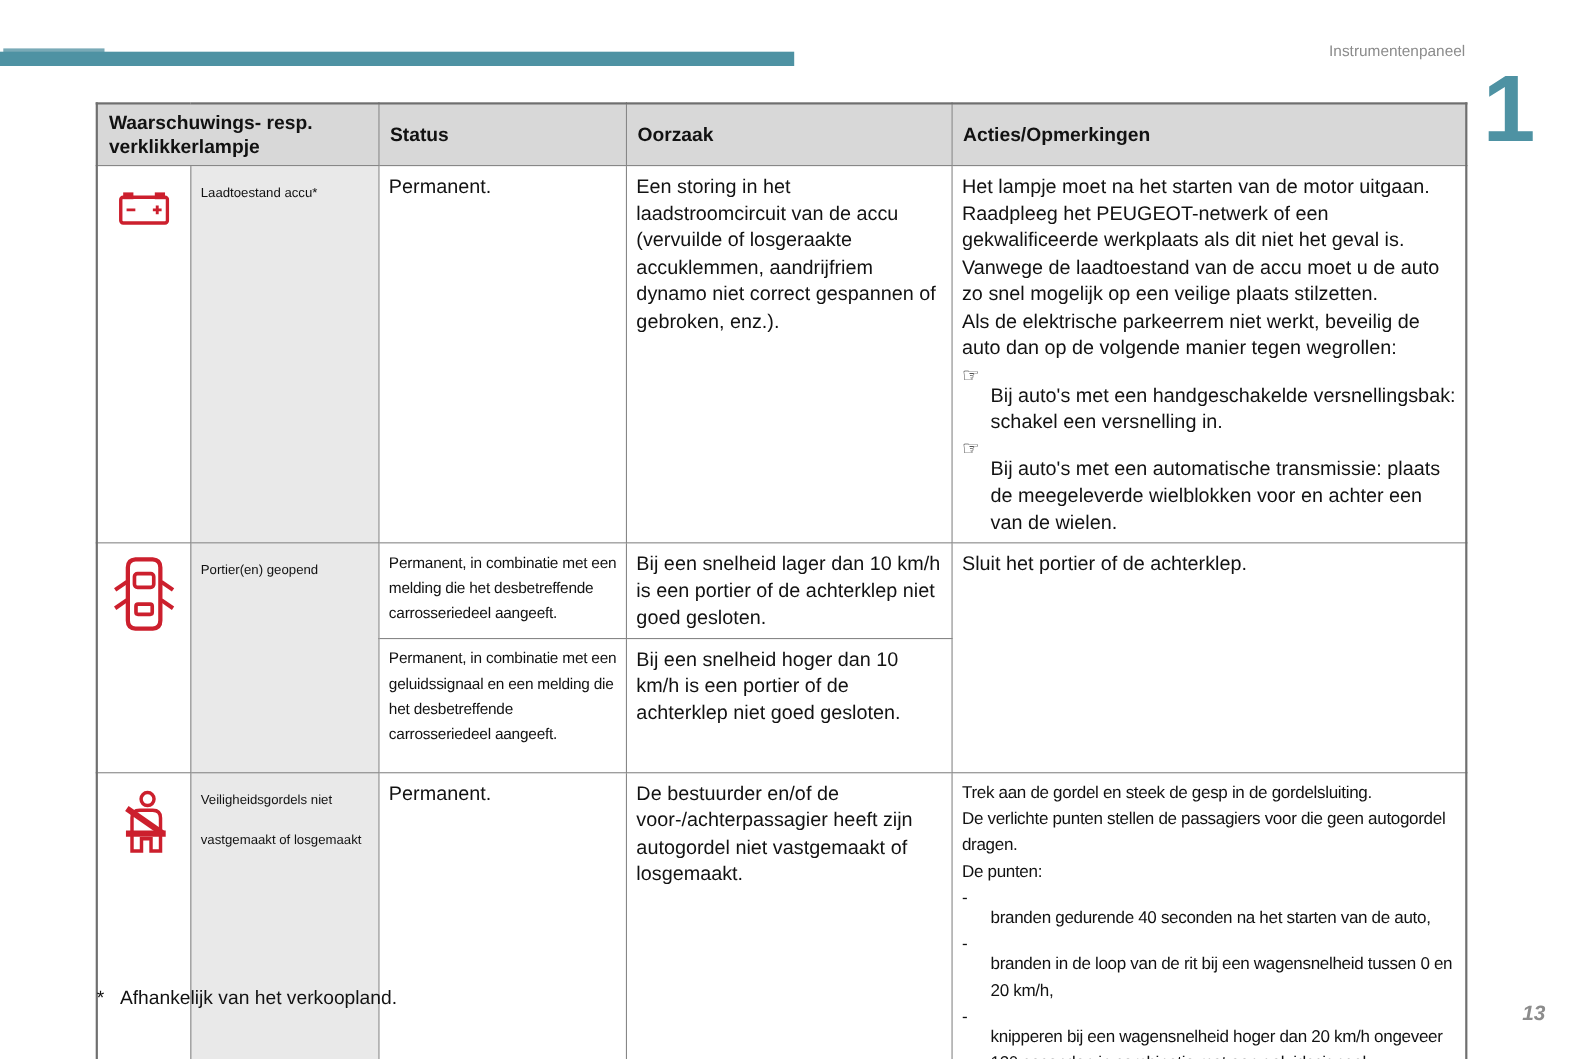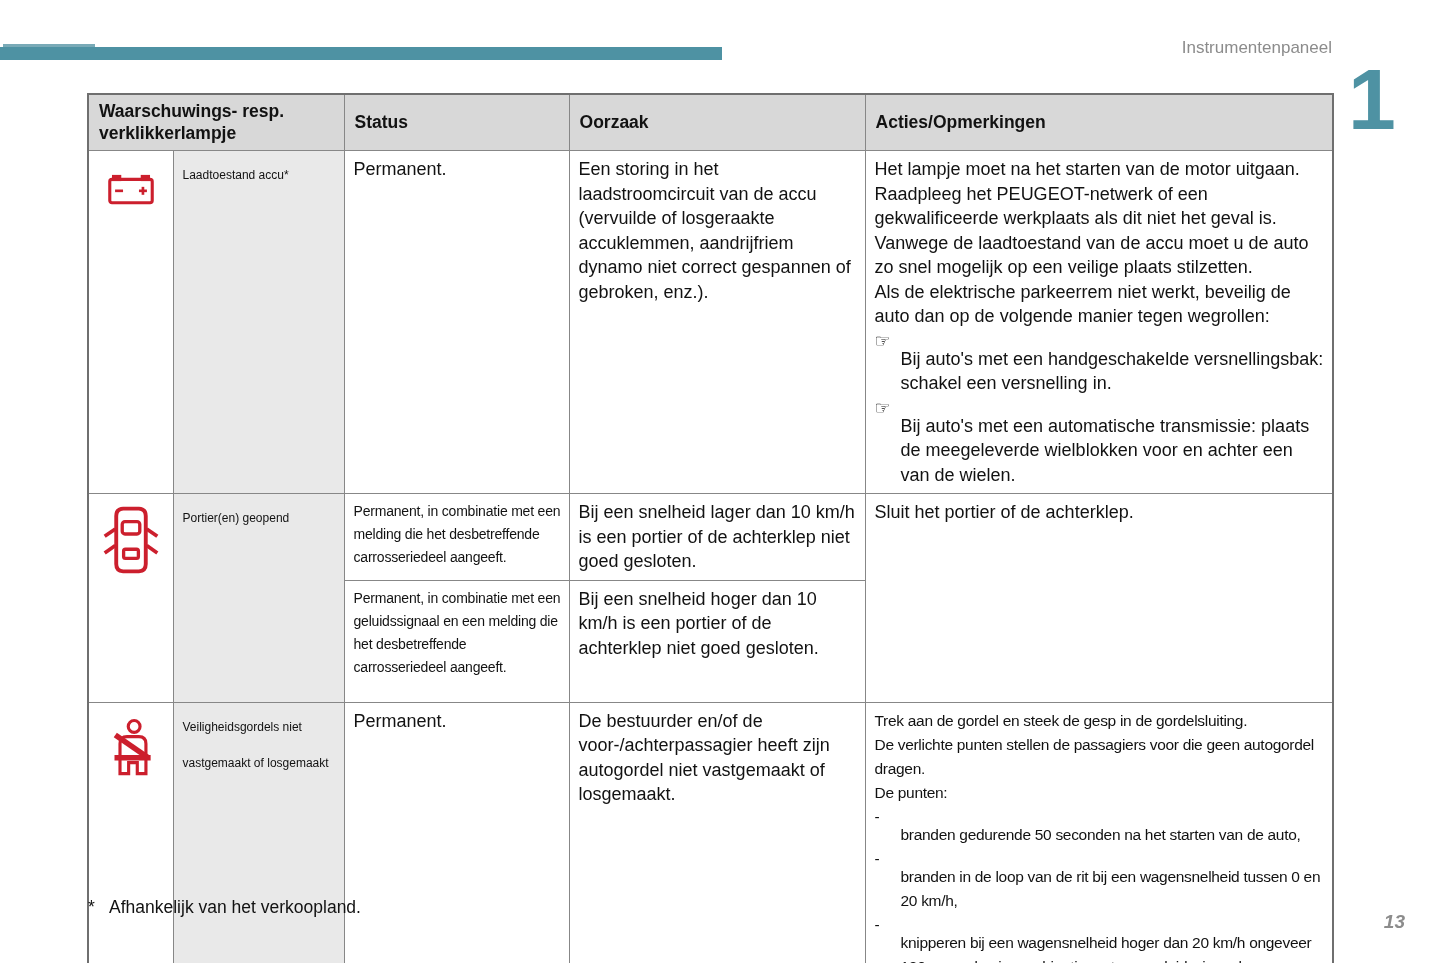--- a/index.html
+++ b/index.html
@@ -8,21 +8,21 @@
     --muted-text:#8c8c8c; --text:#121212;
   }
   html,body{margin:0;padding:0;}
   body{
     width:1445px;height:963px;position:relative;background:#ffffff;
     font-family:"Liberation Sans","DejaVu Sans",sans-serif;color:var(--text);
     overflow:hidden;
   }
   .top-bar-accent{position:absolute;left:3px;top:44px;width:92px;height:9px;background:var(--teal-light);}
   .top-bar{position:absolute;left:0;top:47px;width:722px;height:13px;background:var(--teal);}
-  .page-title{position:absolute;top:38px;right:113px;font-size:17px;color:var(--muted-text);text-align:center;}
+  .page-title{position:absolute;top:38px;right:113px;font-size:14px;color:var(--muted-text);text-align:center;}
   .chapter-number{
     position:absolute;left:1348px;top:56px;font-size:86px;font-weight:700;
     color:var(--teal);line-height:1;
   }
   .page-number{position:absolute;top:911px;right:40px;font-size:19px;font-weight:700;color:var(--muted-text);font-style:italic;}
 
   table.warning-table{
     position:absolute;left:87px;top:93px;width:1245px;
     border-collapse:collapse;table-layout:fixed;
     border:2px solid #6f6f6f;
@@ -140,21 +140,21 @@
     </td>
     <td class="label-cell">Veiligheidsgordels niet vastgemaakt of losgemaakt</td>
     <td class="text-cell">Permanent.</td>
     <td class="text-cell">De bestuurder en/of de voor-/achterpassagier heeft zijn autogordel niet vastgemaakt of losgemaakt.</td>
     <td class="text-cell condensed-lg">
       <div>Trek aan de gordel en steek de gesp in de gordelsluiting.</div>
       <div>De verlichte punten stellen de passagiers voor die geen autogordel dragen.</div>
       <div>De punten:</div>
       <div class="bullet">
         <span class="glyph">-</span>
-        <span class="btext">branden gedurende 50 seconden na het starten van de auto,</span>
+        <span class="btext">branden gedurende 40 seconden na het starten van de auto,</span>
       </div>
       <div class="bullet">
         <span class="glyph">-</span>
         <span class="btext">branden in de loop van de rit bij een wagensnelheid tussen 0 en 20 km/h,</span>
       </div>
       <div class="bullet">
         <span class="glyph">-</span>
         <span class="btext">knipperen bij een wagensnelheid hoger dan 20 km/h ongeveer 120 seconden in combinatie met een geluidssignaal.</span>
       </div>
     </td>

